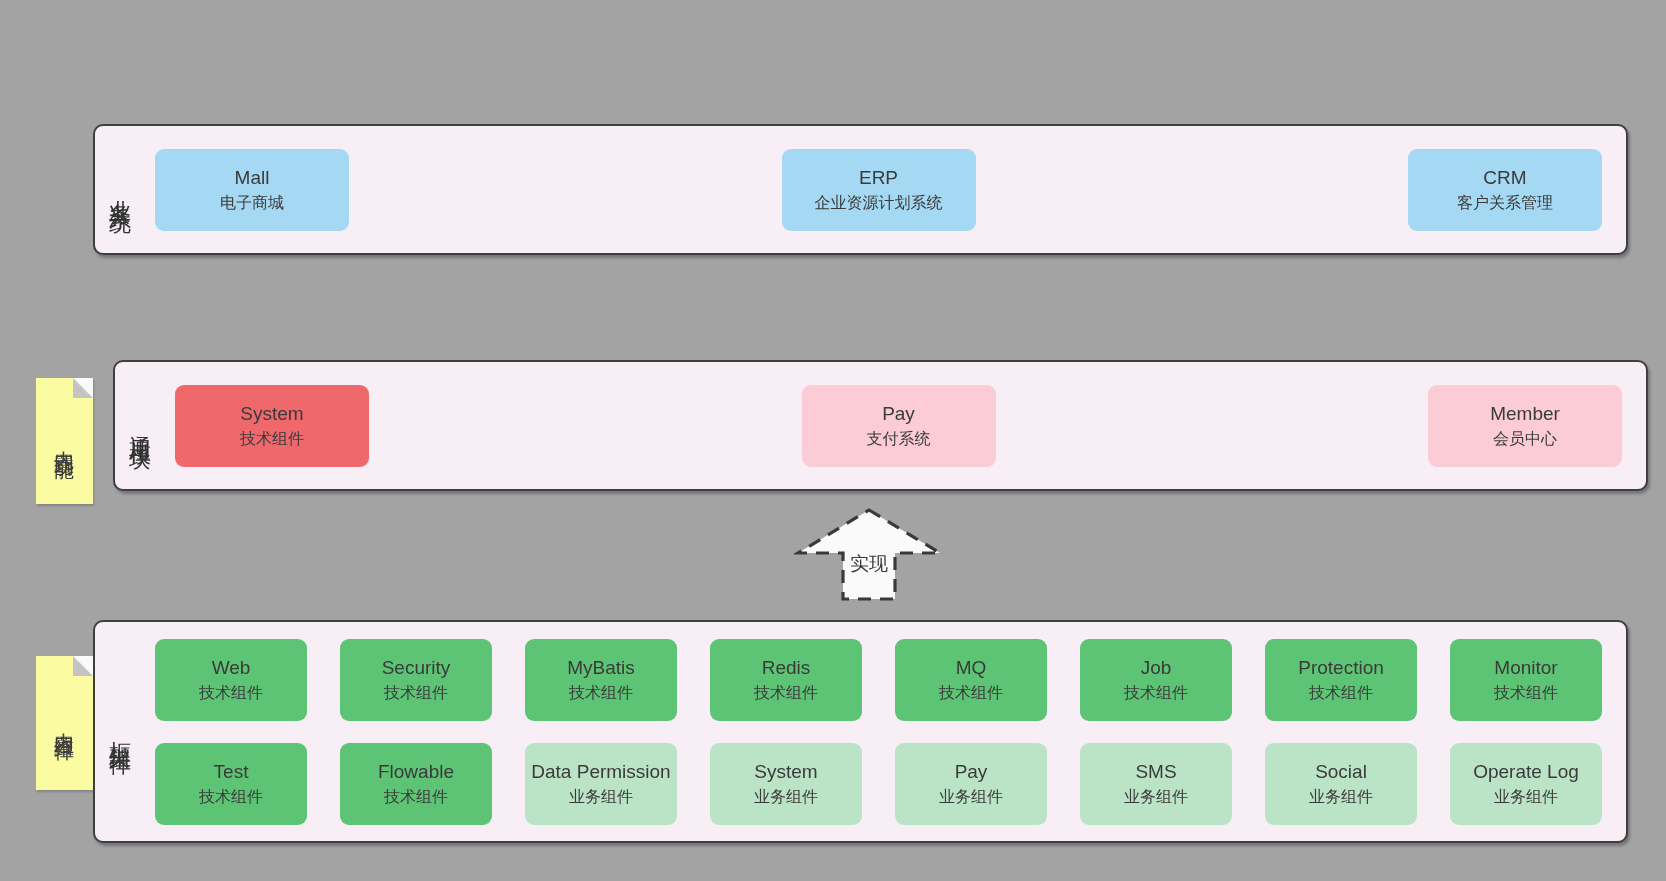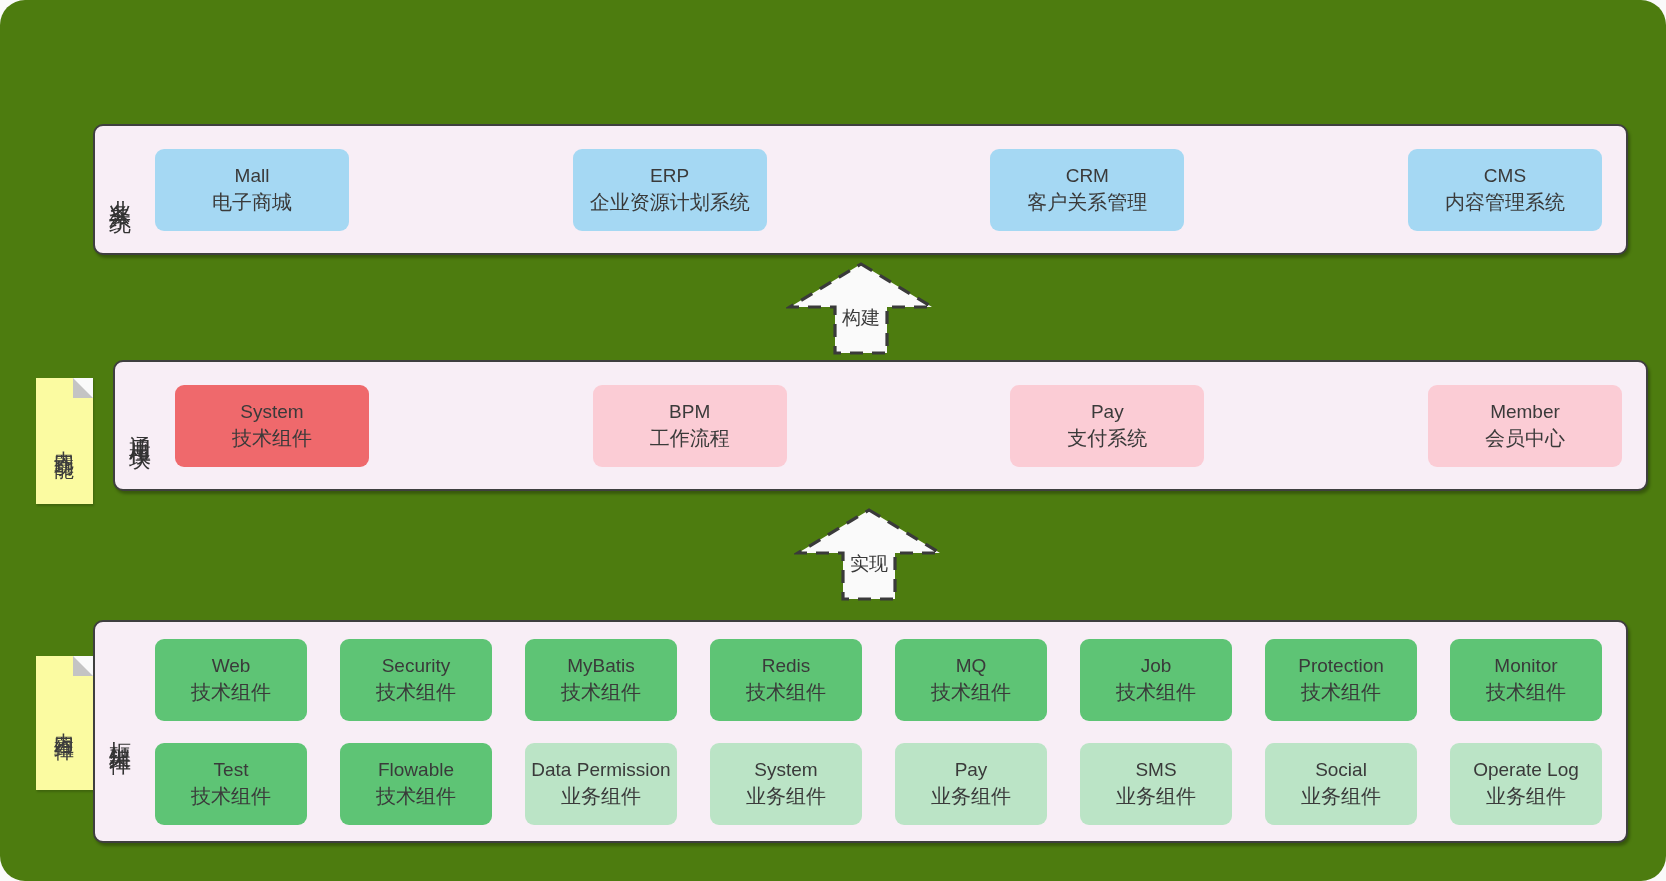--- a/index.html
+++ b/index.html
@@ -1,20 +1,19 @@
 <!DOCTYPE html>
 <html><head>
 <meta charset="utf-8">
 <style>
   html,body { margin:0; padding:0; background:#fafafa; }
   .stage {
     position:relative; width:1666px; height:881px; overflow:hidden;
-    background:#4d7c0f; color:#3a3a3a;
+    background:#a3a3a3; color:#3a3a3a;
     font-family:"Liberation Sans", sans-serif;
-    border-radius:25px;
   }
   
   .panel {
     position:absolute; left:93px; width:1535px; box-sizing:border-box;
     background:#f8eef6; border:2px solid #3f3f3f; border-radius:10px;
     box-shadow:2px 3px 3px rgba(0,0,0,0.28);
     display:flex; align-items:center; padding-right:24px; z-index:2;
   }
   .panel-business   { top:124px; height:131px; }
   .panel-modules    { top:360px; height:131px;margin-left:20px; }
@@ -30,21 +29,21 @@
   }
   .rows { flex:1; margin-left:24px; display:flex; flex-direction:column; gap:22px; }
   .row  { display:flex; justify-content:space-between; }
   
   .box {
     box-sizing:border-box; border-radius:9px;
     display:flex; flex-direction:column; align-items:center; justify-content:center;
     text-align:center; line-height:1.38; padding:4px 6px;
   }
   .box .t { font-size:19px; }
-  .box .s { font-size:20px; }
+  .box .s { font-size:16px; }
   .wide   { width:194px; height:82px; }
   .narrow { width:152px; height:82px; }
   .box-blue       { background:#a5d8f3; }
   .box-red        { background:#ef696c; }
   .box-pink       { background:#fbccd5; }
   .box-green      { background:#5ec475; }
   .box-lightgreen { background:#bbe4c6; }
   
   .note {
     position:absolute; left:36px; width:57px; background:#fbfba1;
@@ -85,49 +84,35 @@
         <div class="s">电子商城</div>
       </div>
       <div class="box wide box-blue">
         <div class="t">ERP</div>
         <div class="s">企业资源计划系统</div>
       </div>
       <div class="box wide box-blue">
         <div class="t">CRM</div>
         <div class="s">客户关系管理</div>
       </div>
-      <div class="box wide box-blue">
-        <div class="t">CMS</div>
-        <div class="s">内容管理系统</div>
-      </div>
     </div>
   </div>
 
-  <div class="arrow arrow-build">
-    <svg width="150" height="95" viewBox="0 0 150 95">
-      <polygon points="75,3 146,46 101,46 101,92 49,92 49,46 4,46" fill="#fafafa" stroke="#3a3a3a" stroke-width="3.2" stroke-dasharray="13 9"></polygon>
-    </svg>
-    <div class="arrow-label">构建</div>
-  </div>
 
   <div class="note note-modules">
     <span>内置功能</span>
   </div>
   <div class="panel panel-modules">
     <div class="panel-label">通用模块</div>
     <div class="boxes">
       <div class="box wide box-red">
         <div class="t">System</div>
         <div class="s">技术组件</div>
       </div>
       <div class="box wide box-pink">
-        <div class="t">BPM</div>
-        <div class="s">工作流程</div>
-      </div>
-      <div class="box wide box-pink">
         <div class="t">Pay</div>
         <div class="s">支付系统</div>
       </div>
       <div class="box wide box-pink">
         <div class="t">Member</div>
         <div class="s">会员中心</div>
       </div>
     </div>
   </div>
 

